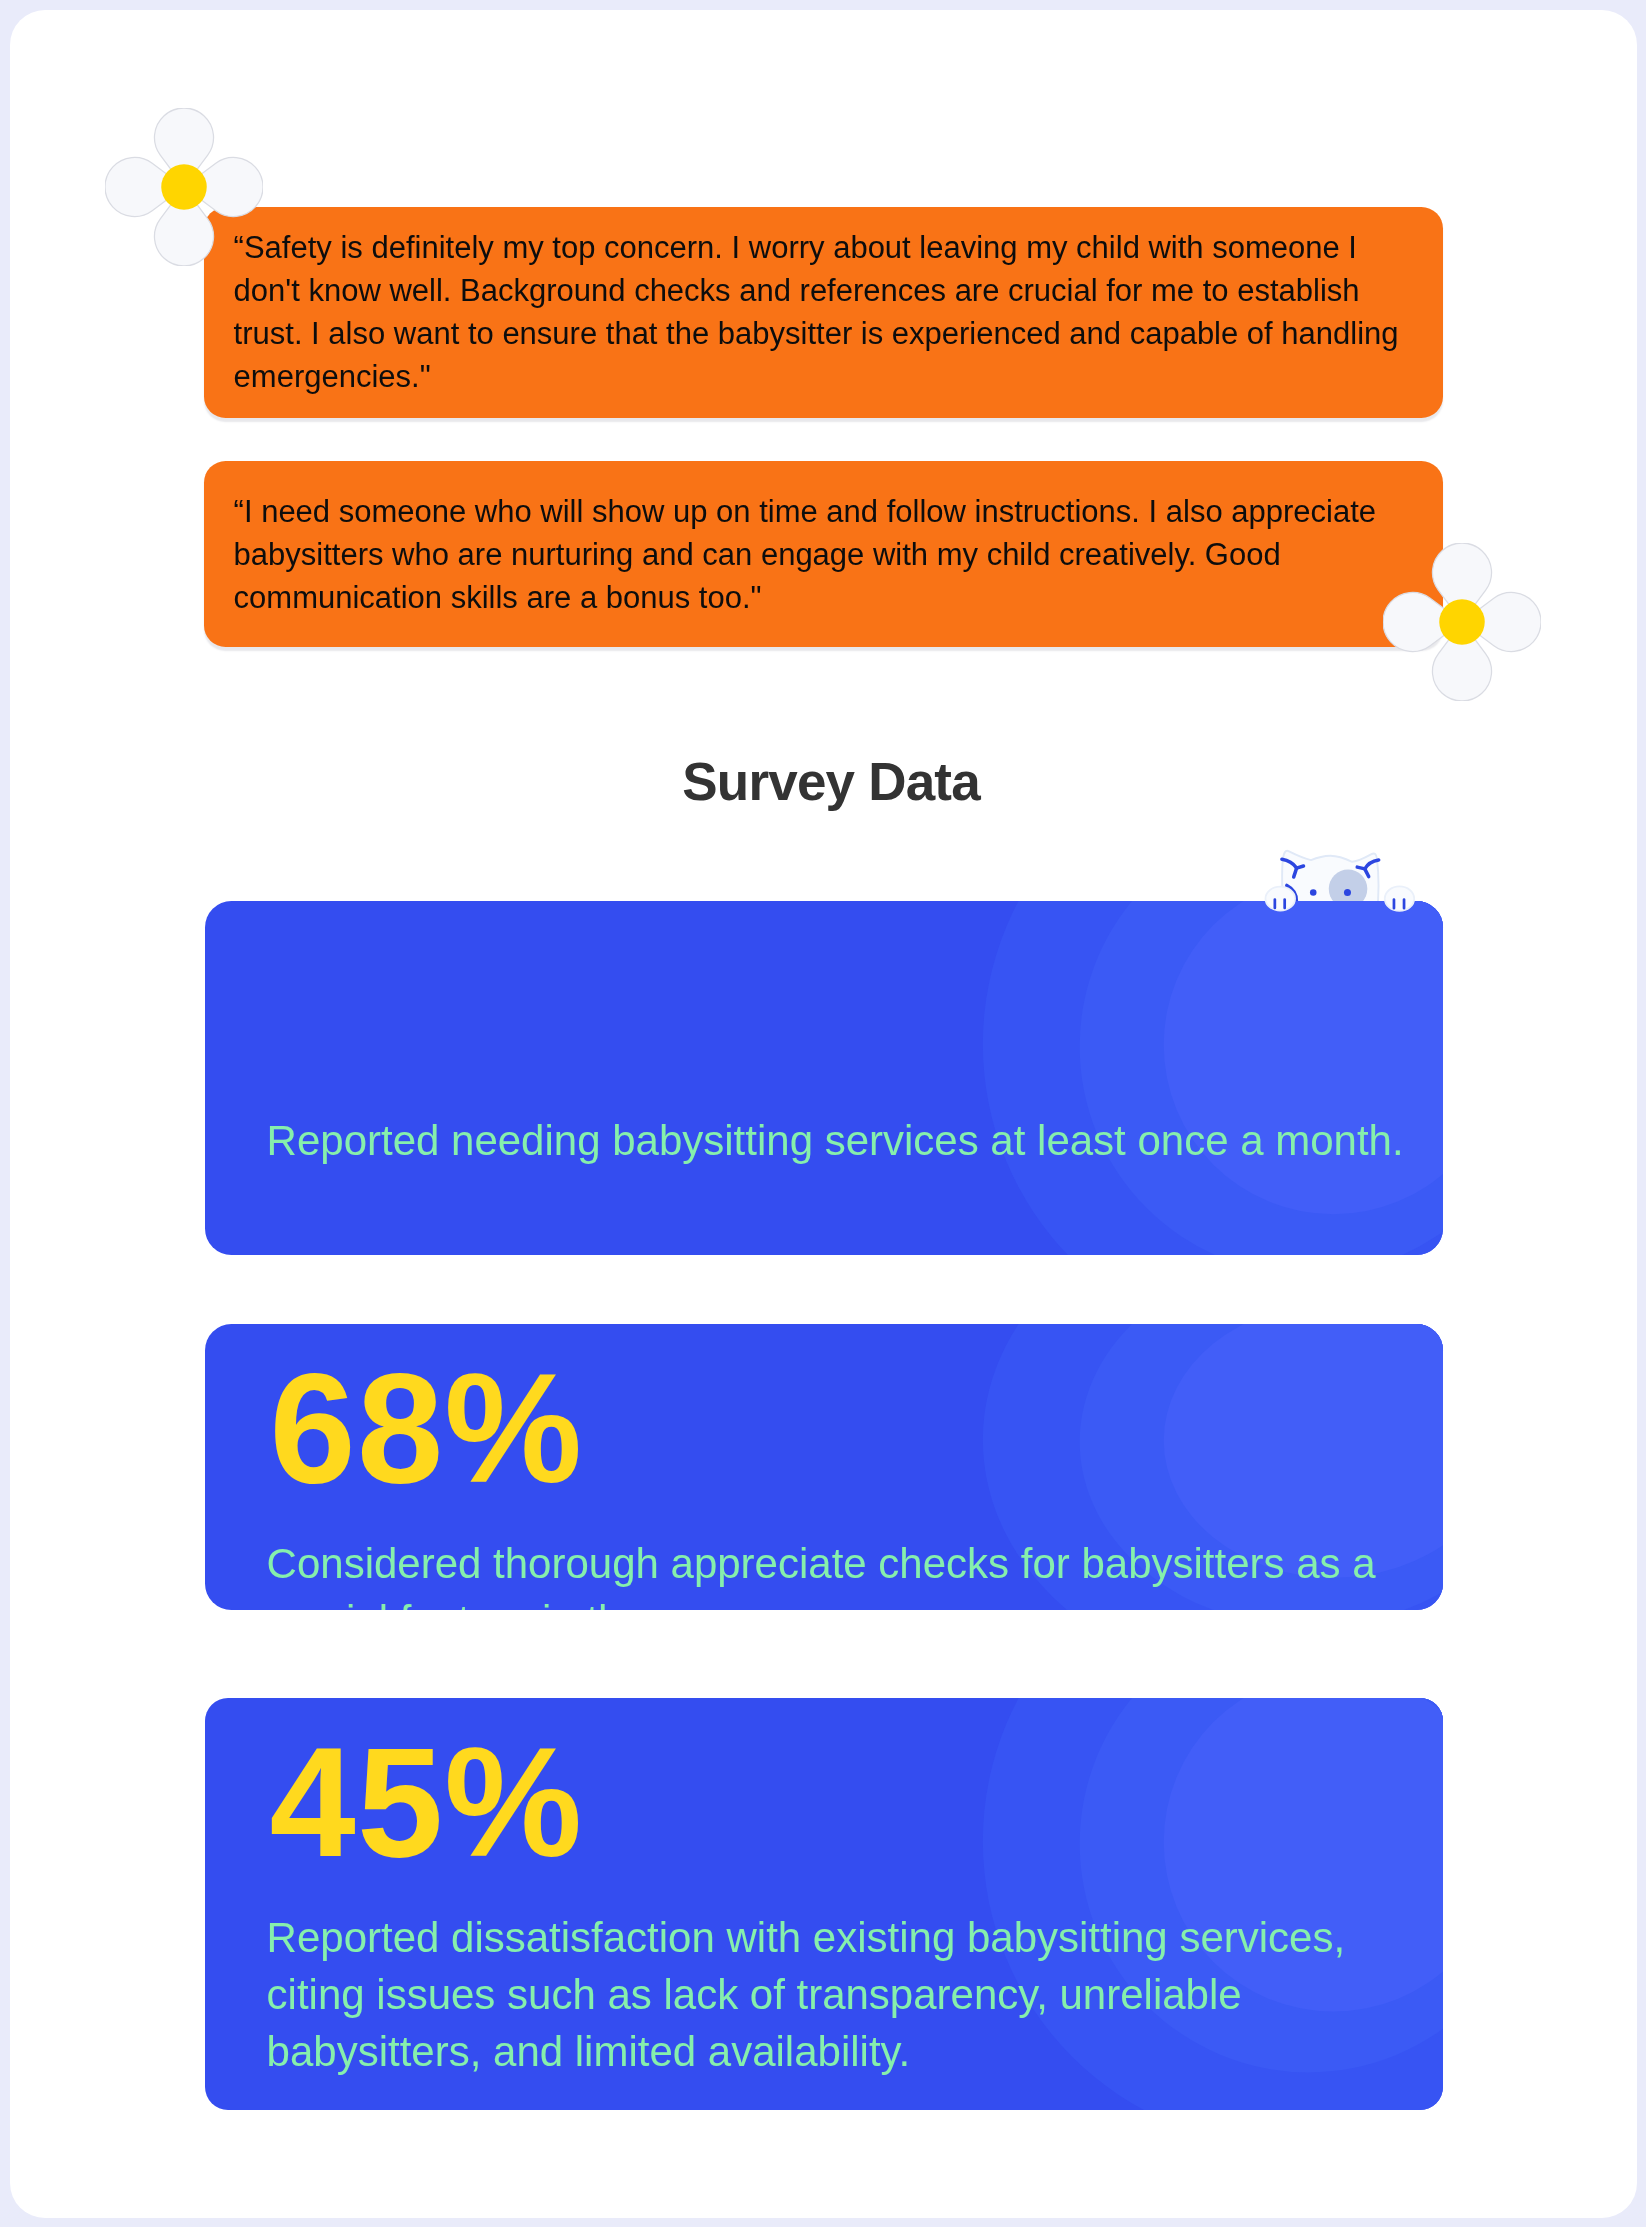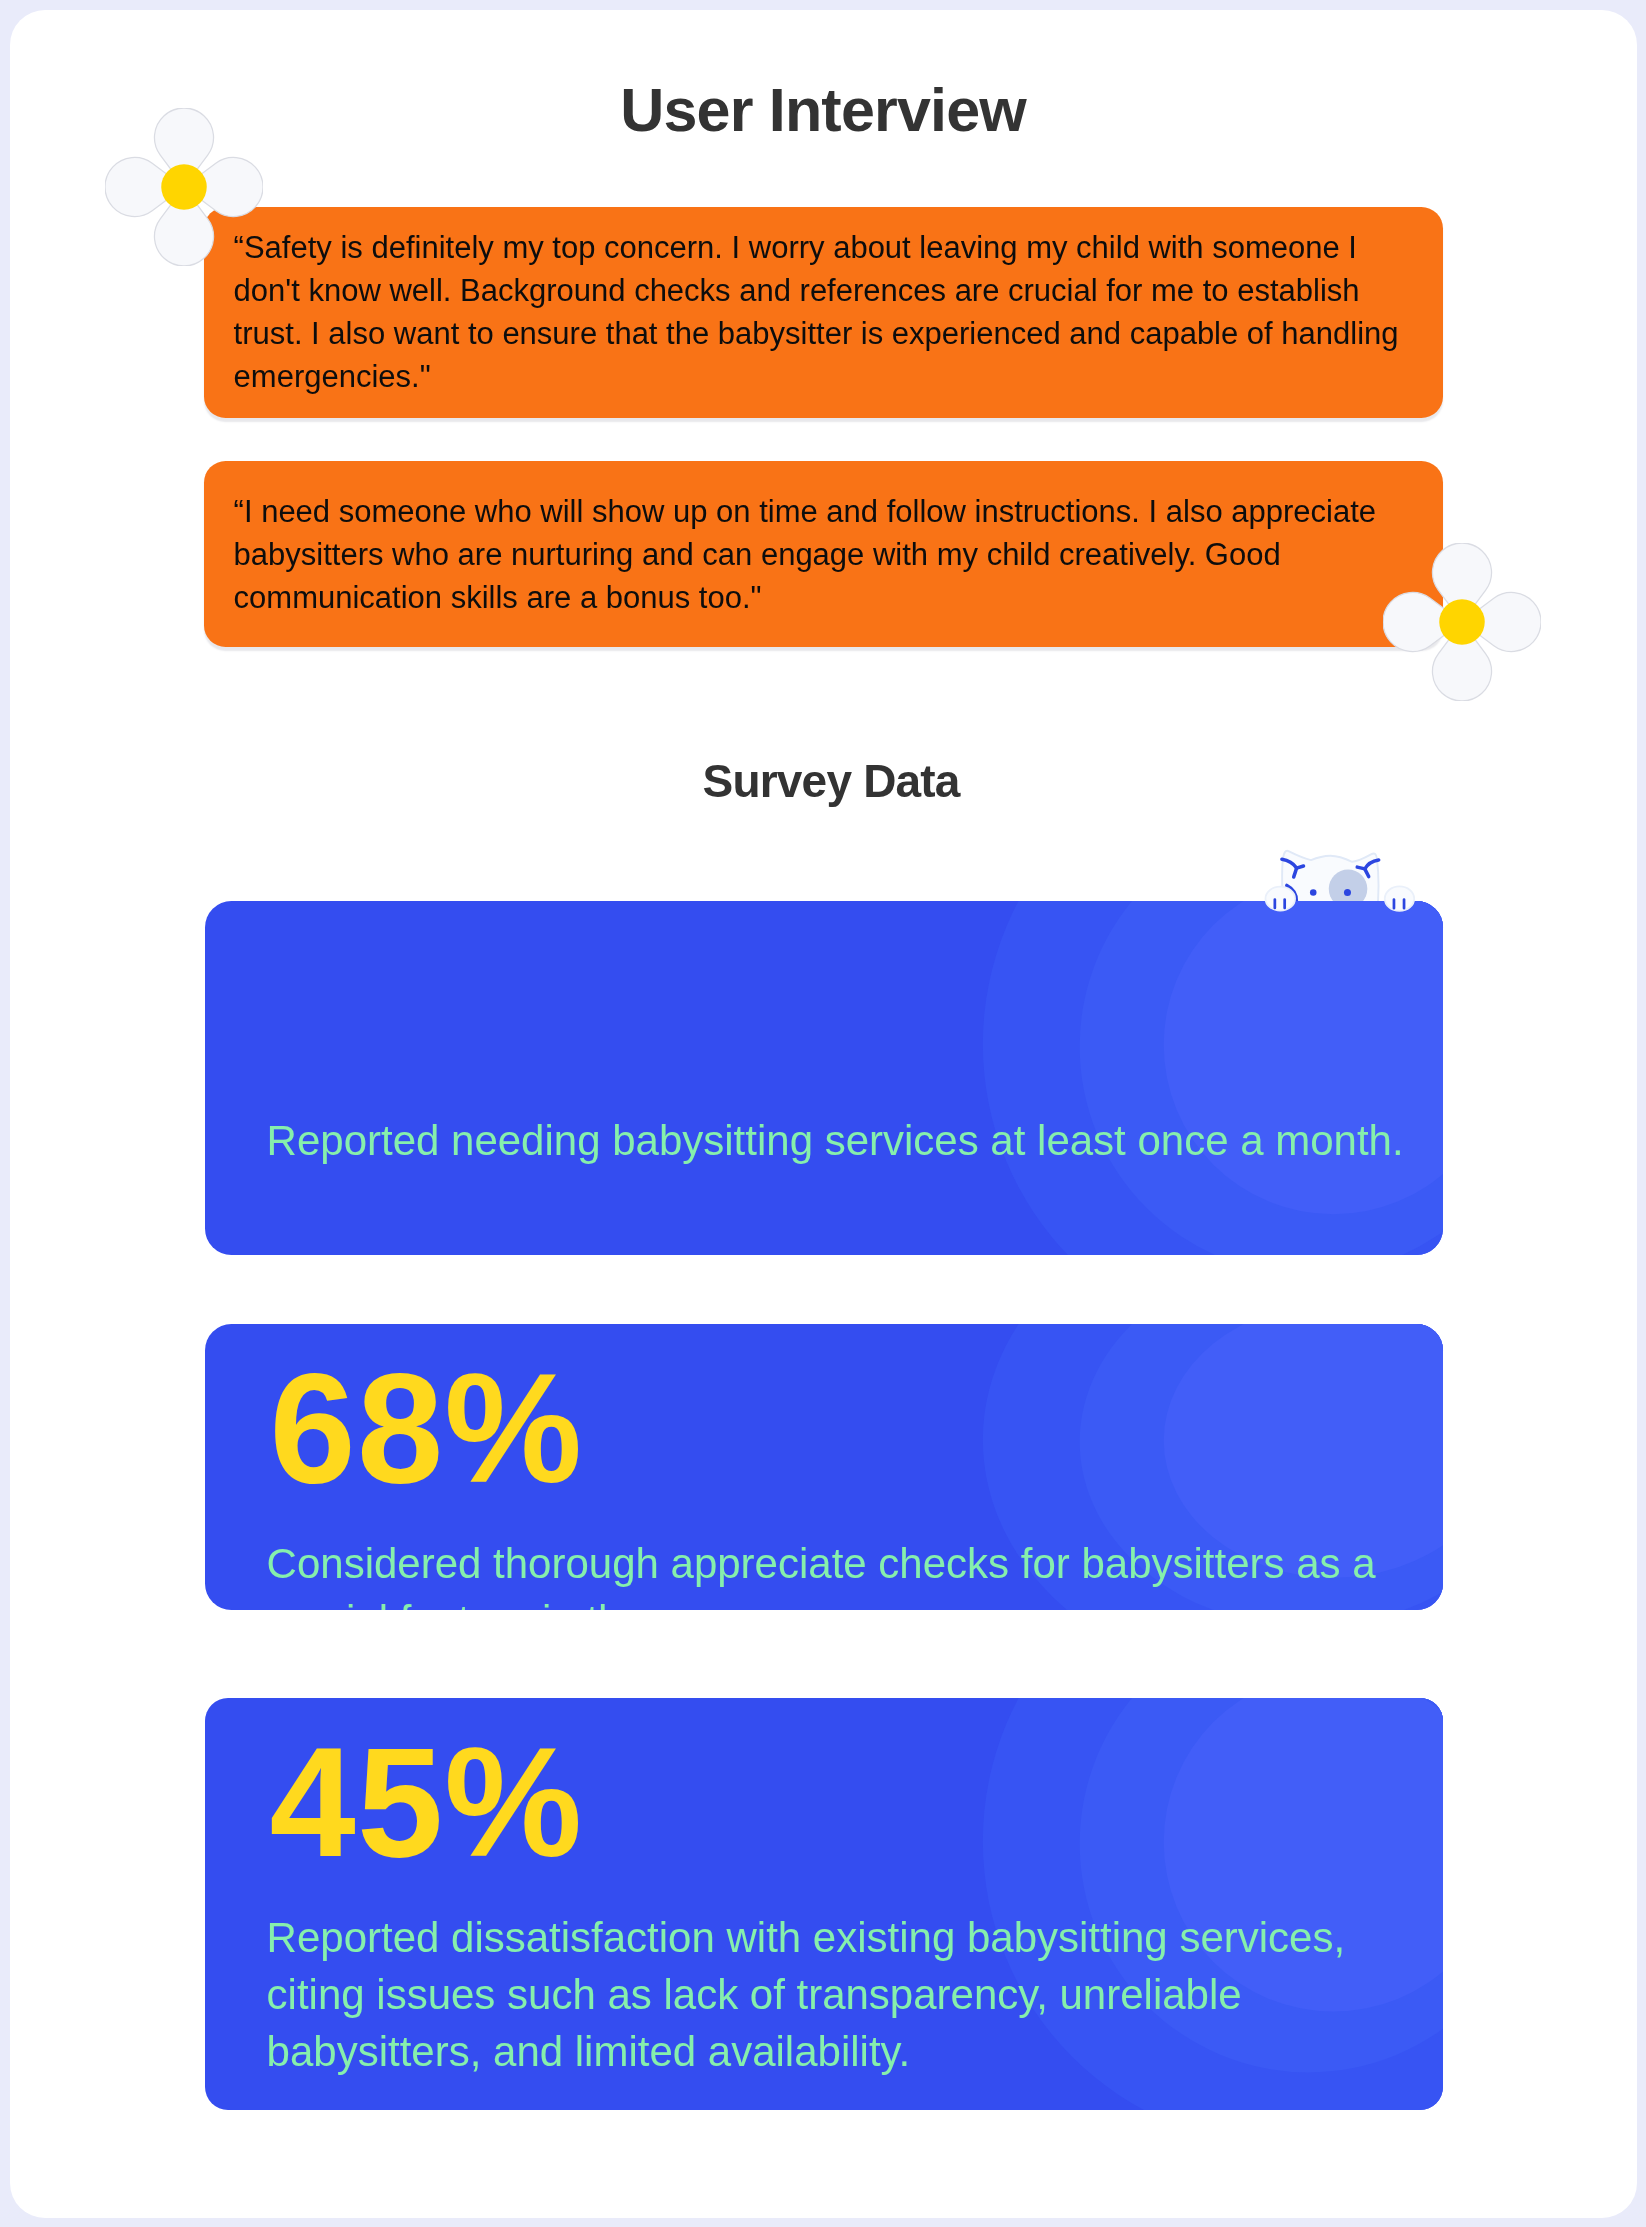--- a/index.html
+++ b/index.html
@@ -6,21 +6,21 @@
   * { margin:0; padding:0; box-sizing:border-box; }
   html,body { width:1647px; height:2227px; overflow:hidden; }
   body { background:#e9ebfa; font-family:"Liberation Sans", sans-serif; }
 
   .sheet { position:absolute; left:9.6px; top:9.6px; width:1627px; height:2208px;
            background:#ffffff; border-radius:35px; overflow:hidden; }
 
   .section-heading { position:absolute; left:0; width:100%; text-align:center;
         font-weight:700; color:#333333; letter-spacing:-0.8px; white-space:nowrap; }
   #heading-interview { top:70px; font-size:61px; line-height:61px; }
-  #heading-survey    { top:741px; font-size:46px; line-height:61px;padding-left:16px; }
+  #heading-survey    { top:741px; font-size:53px; line-height:61px;padding-left:16px; }
 
   .quote-card { position:absolute; left:194px; width:1239px; background:#f97316;
                 border-radius:21.6px; box-shadow:0 3.2px 1.6px rgba(110,115,130,0.16); }
   #quote-card-1 { top:197px; height:211px; }
   #quote-card-2 { top:451px; height:186px; }
   #quote-card-2 .quote-text { top:29px; }
   .quote-text { position:absolute; left:30px; top:19px; width:1170px;
                 font-size:31px; line-height:43px; color:#0d0d0d; }
 
   .stat-card { position:absolute; left:195px; width:1238px; background:#344df0; z-index:2;
@@ -40,21 +40,20 @@
 
   .cat-back, .cat-front { position:absolute; left:1253px; top:831px; width:160px; height:74px; overflow:visible; }
   .cat-back { z-index:1; }
   .cat-front { z-index:5; }
 </style>
 </head>
 <body>
 
 <div class="sheet">
 
-  <h1 class="section-heading" id="heading-interview">User Interview</h1>
 
   <div class="quote-card" id="quote-card-1">
     <p class="quote-text">“Safety is definitely my top concern. I worry about leaving my child with someone I don't know well. Background checks and references are crucial for me to establish trust. I also want to ensure that the babysitter is experienced and capable of handling emergencies."</p>
   </div>
 
   <div class="quote-card" id="quote-card-2">
     <p class="quote-text">“I need someone who will show up on time and follow instructions. I also appreciate babysitters who are nurturing and can engage with my child creatively. Good communication skills are a bonus too."</p>
   </div>
 
   <h1 class="section-heading" id="heading-survey">Survey Data</h1>

